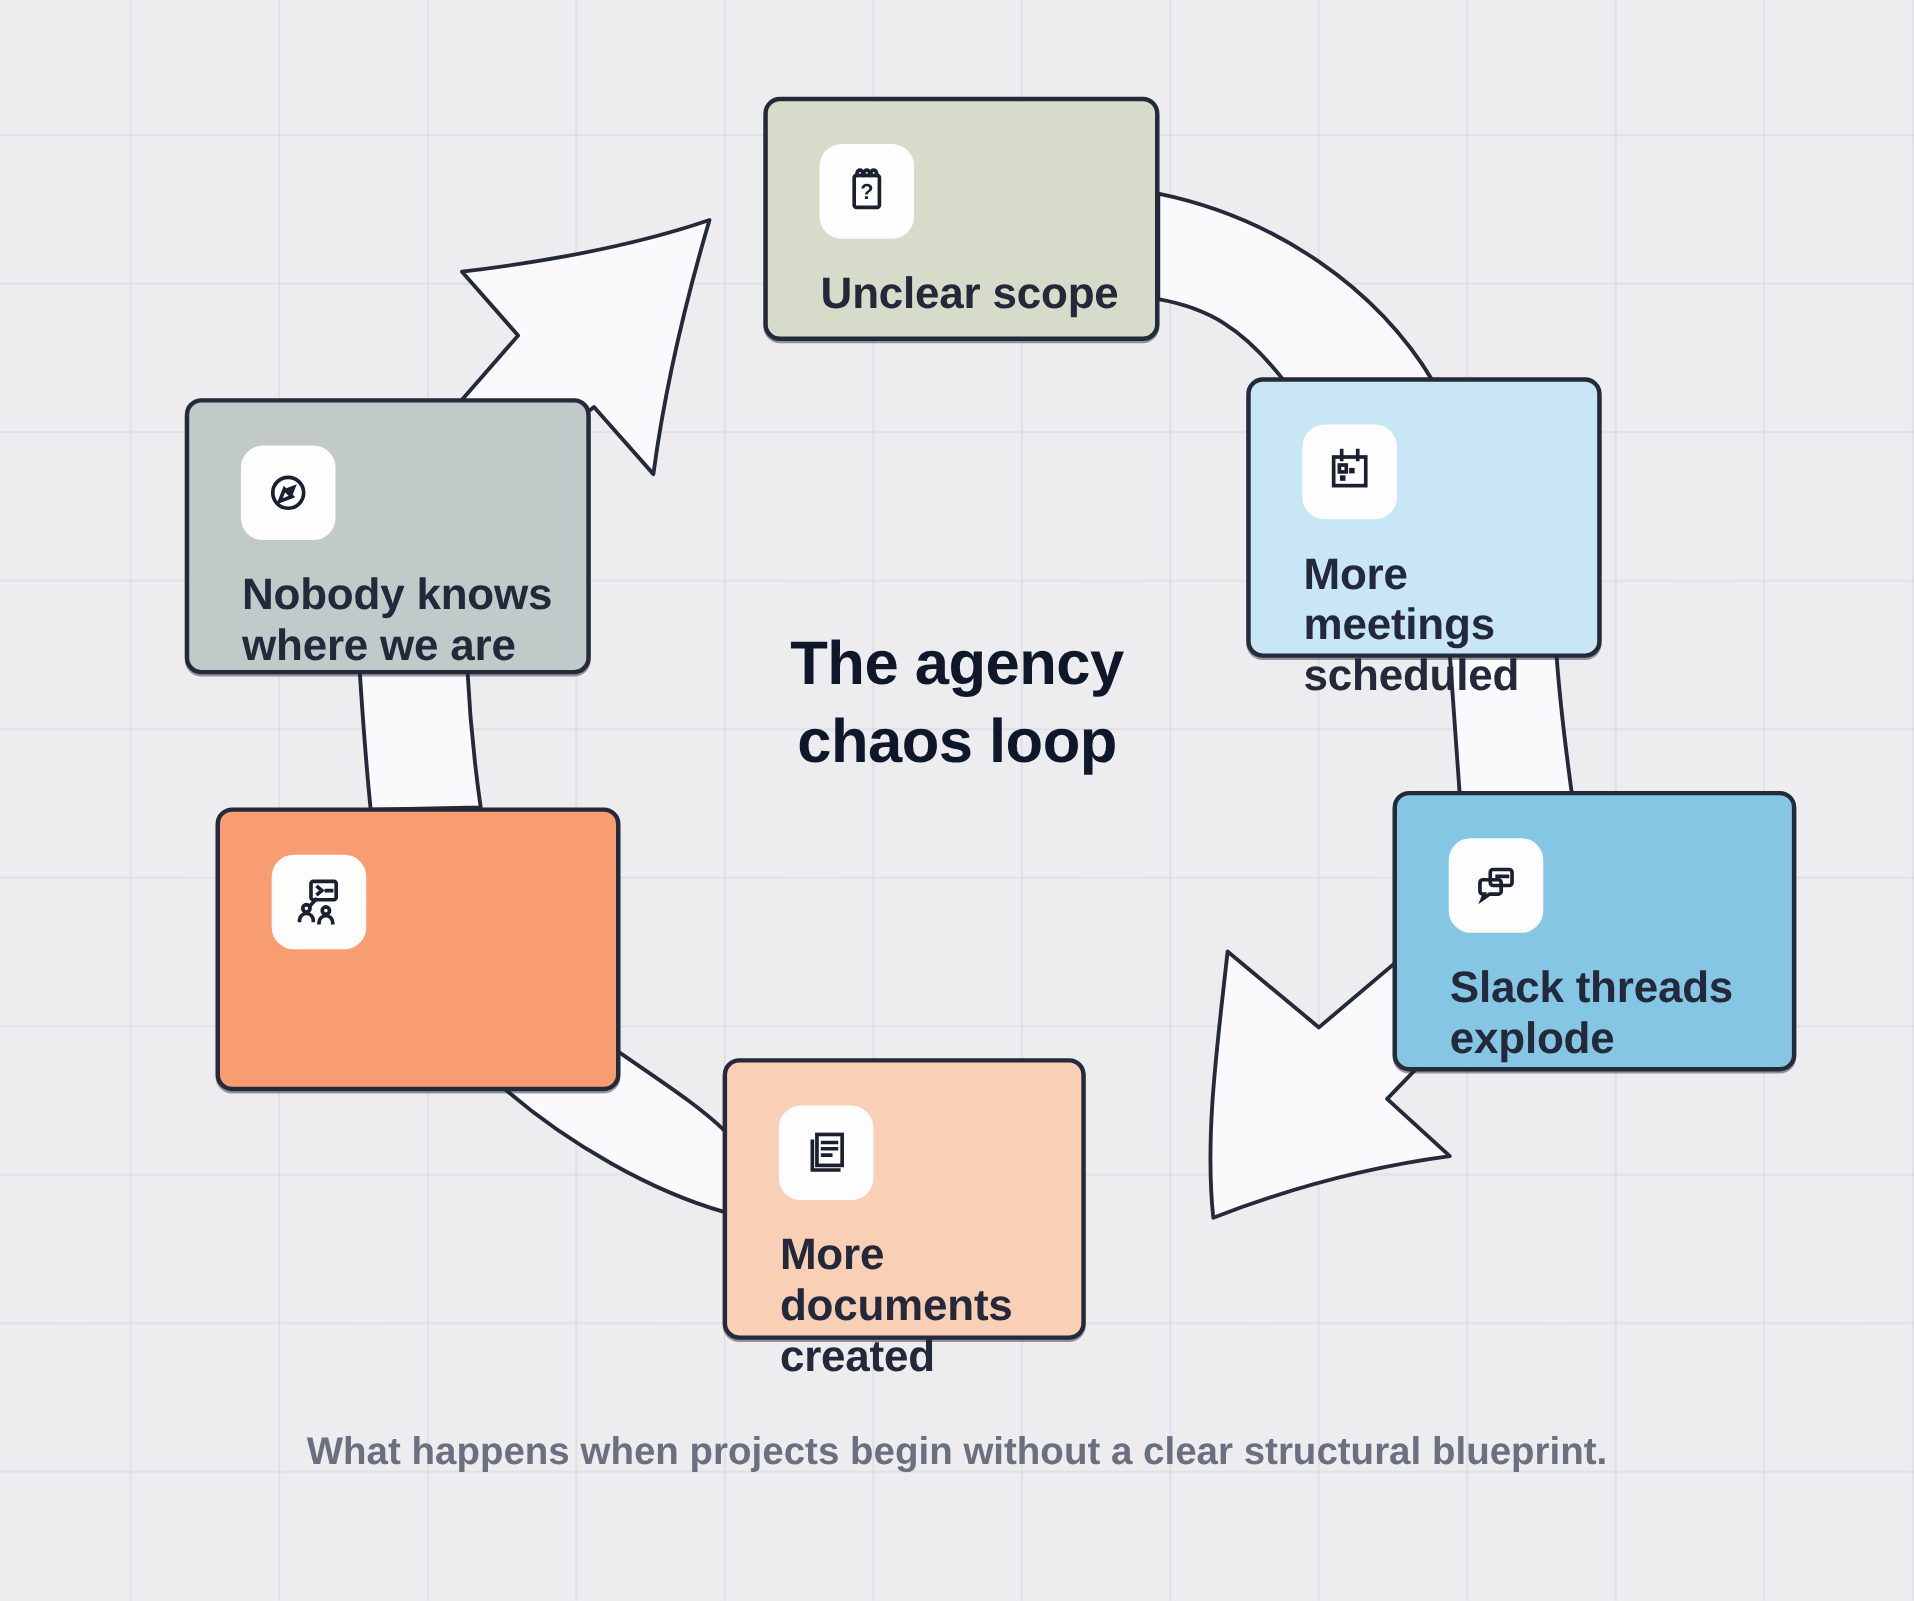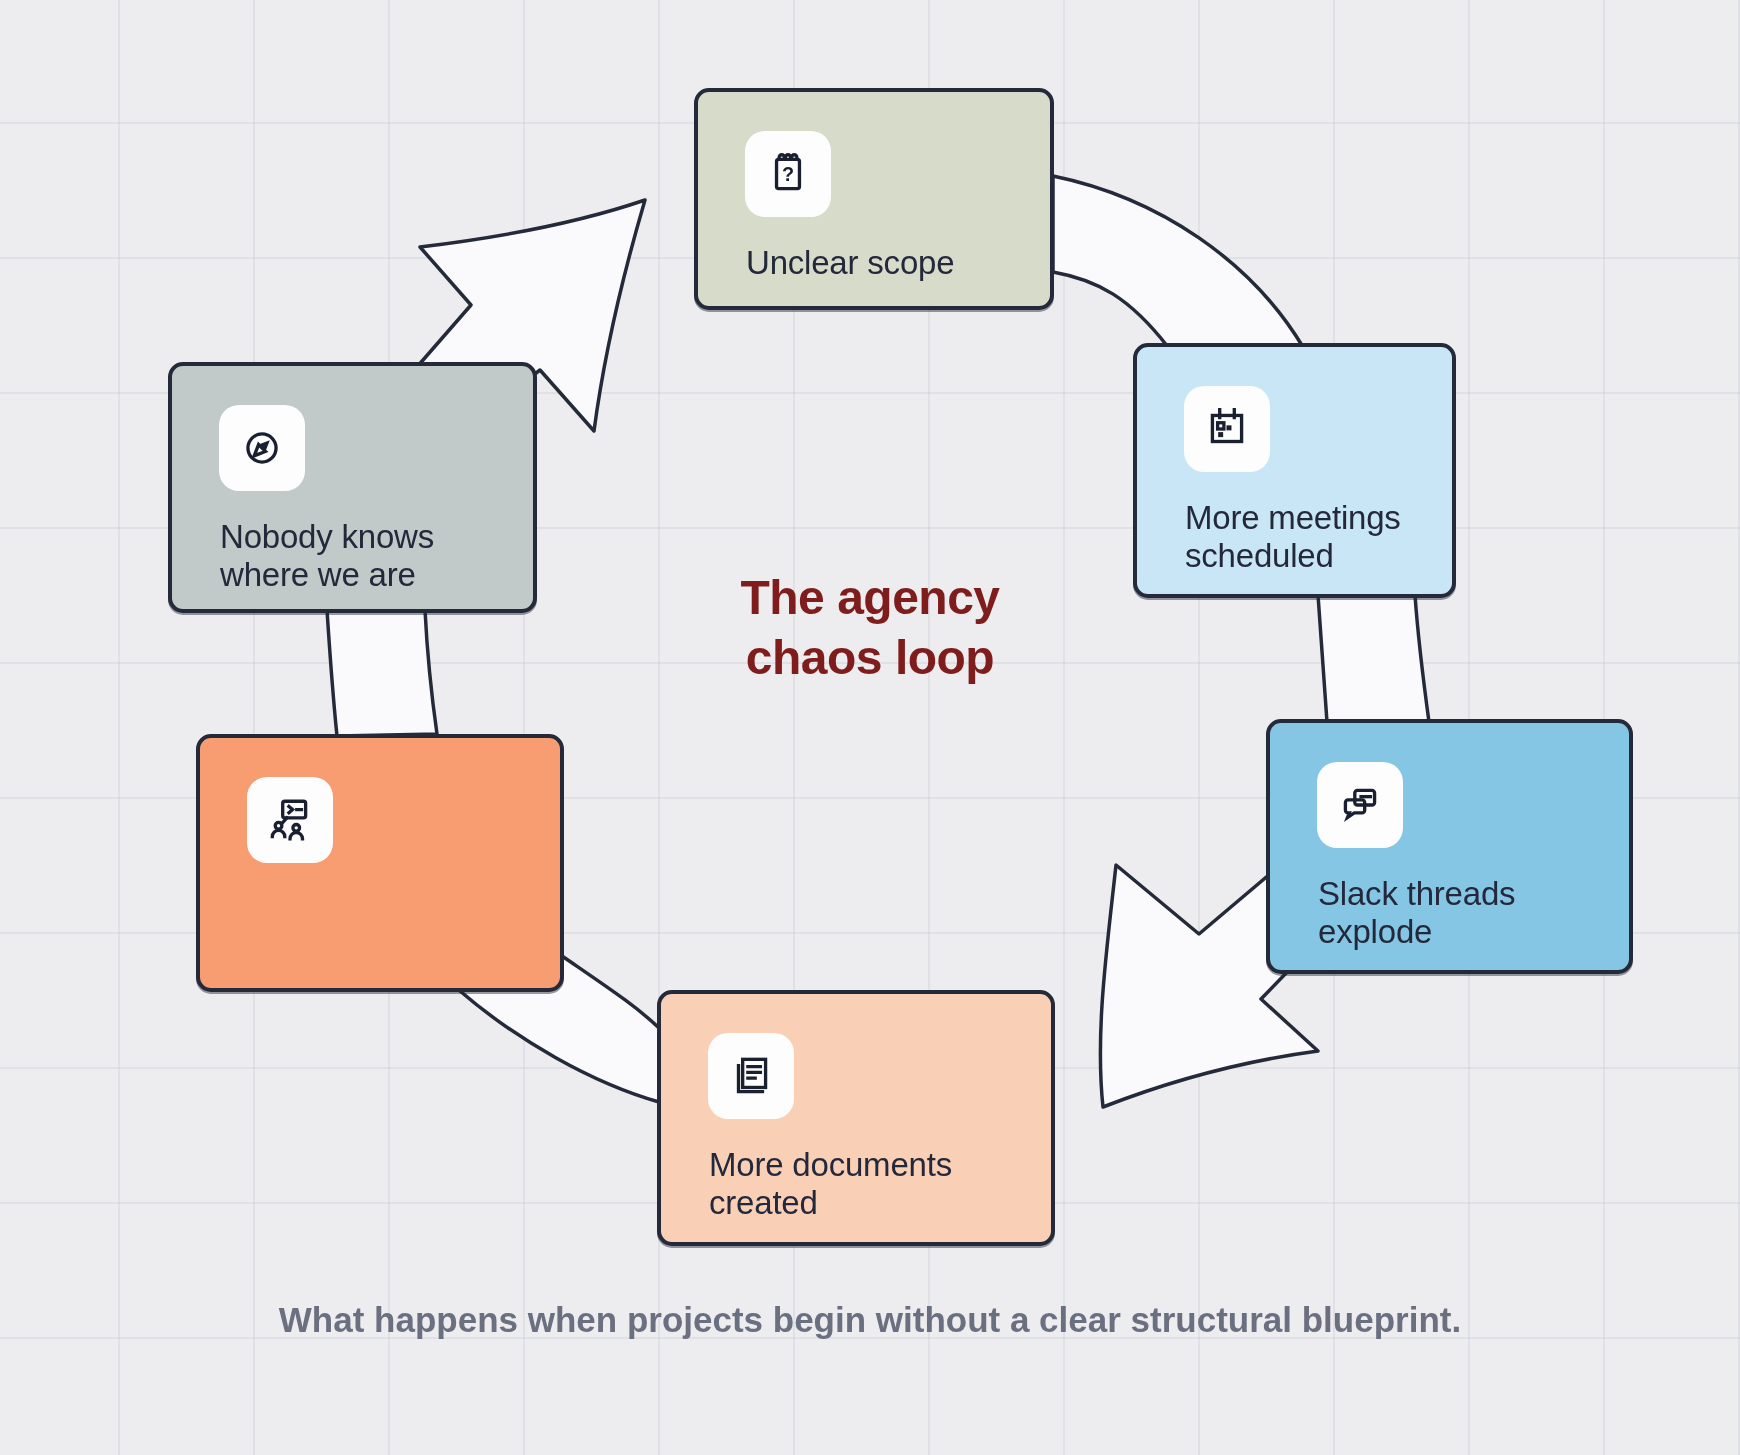--- a/index.html
+++ b/index.html
@@ -13,24 +13,24 @@
        background-position:-17px -13px;}
   #connectors{position:absolute;left:0;top:0;z-index:1;}
   .node{position:absolute;z-index:2;border:4px solid #242a3a;border-radius:15px;
         box-shadow:0 2px 0 rgba(30,36,51,.45);box-sizing:border-box;}
   .tile{position:absolute;left:47px;top:39px;width:86px;height:86px;border-radius:20px;
         background:#fdfdfe;display:flex;align-items:center;justify-content:center;}
   .tile svg{width:50px;height:50px;}
   .icon-stroke{fill:none;stroke:#1a2030;stroke-width:3.2;stroke-linecap:square;stroke-linejoin:miter;}
   .icon-fill{fill:#1a2030;stroke:none;}
   .label{position:absolute;left:48px;top:152px;right:14px;
-         font-size:33px;font-weight:400;line-height:1.15;color:#23283a;
+         font-size:40px;font-weight:700;line-height:1.15;color:#23283a;
          white-space:pre-line;letter-spacing:-0.2px;}
   .title{position:absolute;left:0;top:568px;width:100%;text-align:center;z-index:3;
-         font-size:48px;font-weight:700;line-height:1.26;color:#7f1d1d;letter-spacing:-0.5px;}
+         font-size:56px;font-weight:700;line-height:1.26;color:#0f172a;letter-spacing:-0.5px;}
   .caption{position:absolute;left:0;top:1300px;width:100%;text-align:center;z-index:3;
            font-size:35px;font-weight:700;color:#6b7080;}
 </style>
 </head>
 <body>
 
 <svg id="connectors" width="1740" height="1455" viewBox="0 0 1740 1455">
   <g fill="#fafafc" stroke="#242a3a" stroke-width="3.5" stroke-linejoin="round">
     <path d="M1053,176 C1160,198 1252,262 1303,347 L1168,347 C1130,298 1098,280 1053,272 Z"></path>
     <path d="M1318,595 C1321,642 1324,684 1327,722 L1429,722 C1423,678 1418,638 1415,595 Z"></path>
@@ -71,21 +71,21 @@
     <svg viewBox="0 0 48 48">
       <rect class="icon-stroke" x="19" y="10" width="19" height="14" rx="2.5"></rect>
       <path class="icon-stroke" d="M25,16 h9"></path>
       <path class="icon-stroke" fill="#fdfdfe" d="M26,19 a2.5,2.5 0 0 1 2.5,2.5 v7.5 a2.5,2.5 0 0 1 -2.5,2.5 h-7.5 l-6.5,4.5 1.8,-4.5 h-1.3 a2.5,2.5 0 0 1 -2.5,-2.5 v-7.5 a2.5,2.5 0 0 1 2.5,-2.5 z"></path>
     </svg>
   </div>
   <div class="label">Slack threads
 explode</div>
 </div>
 
-<div class="node" style="left: 657px; top: 990px; width: 398px; height: 256px; background: rgb(249, 207, 181);">
+<div class="node" style="left: 657px; top: 962px; width: 330px; height: 256px; background: rgb(249, 207, 181);">
   <div class="tile">
     <svg viewBox="0 0 48 48">
       <path class="icon-stroke" d="M12,14 V39 H35"></path>
       <rect class="icon-stroke" x="16" y="8" width="22" height="27" fill="#fdfdfe"></rect>
       <path class="icon-stroke" d="M21,15 h12 M21,20.5 h12 M21,26 h7"></path>
     </svg>
   </div>
   <div class="label">More documents
 created</div>
 </div>

